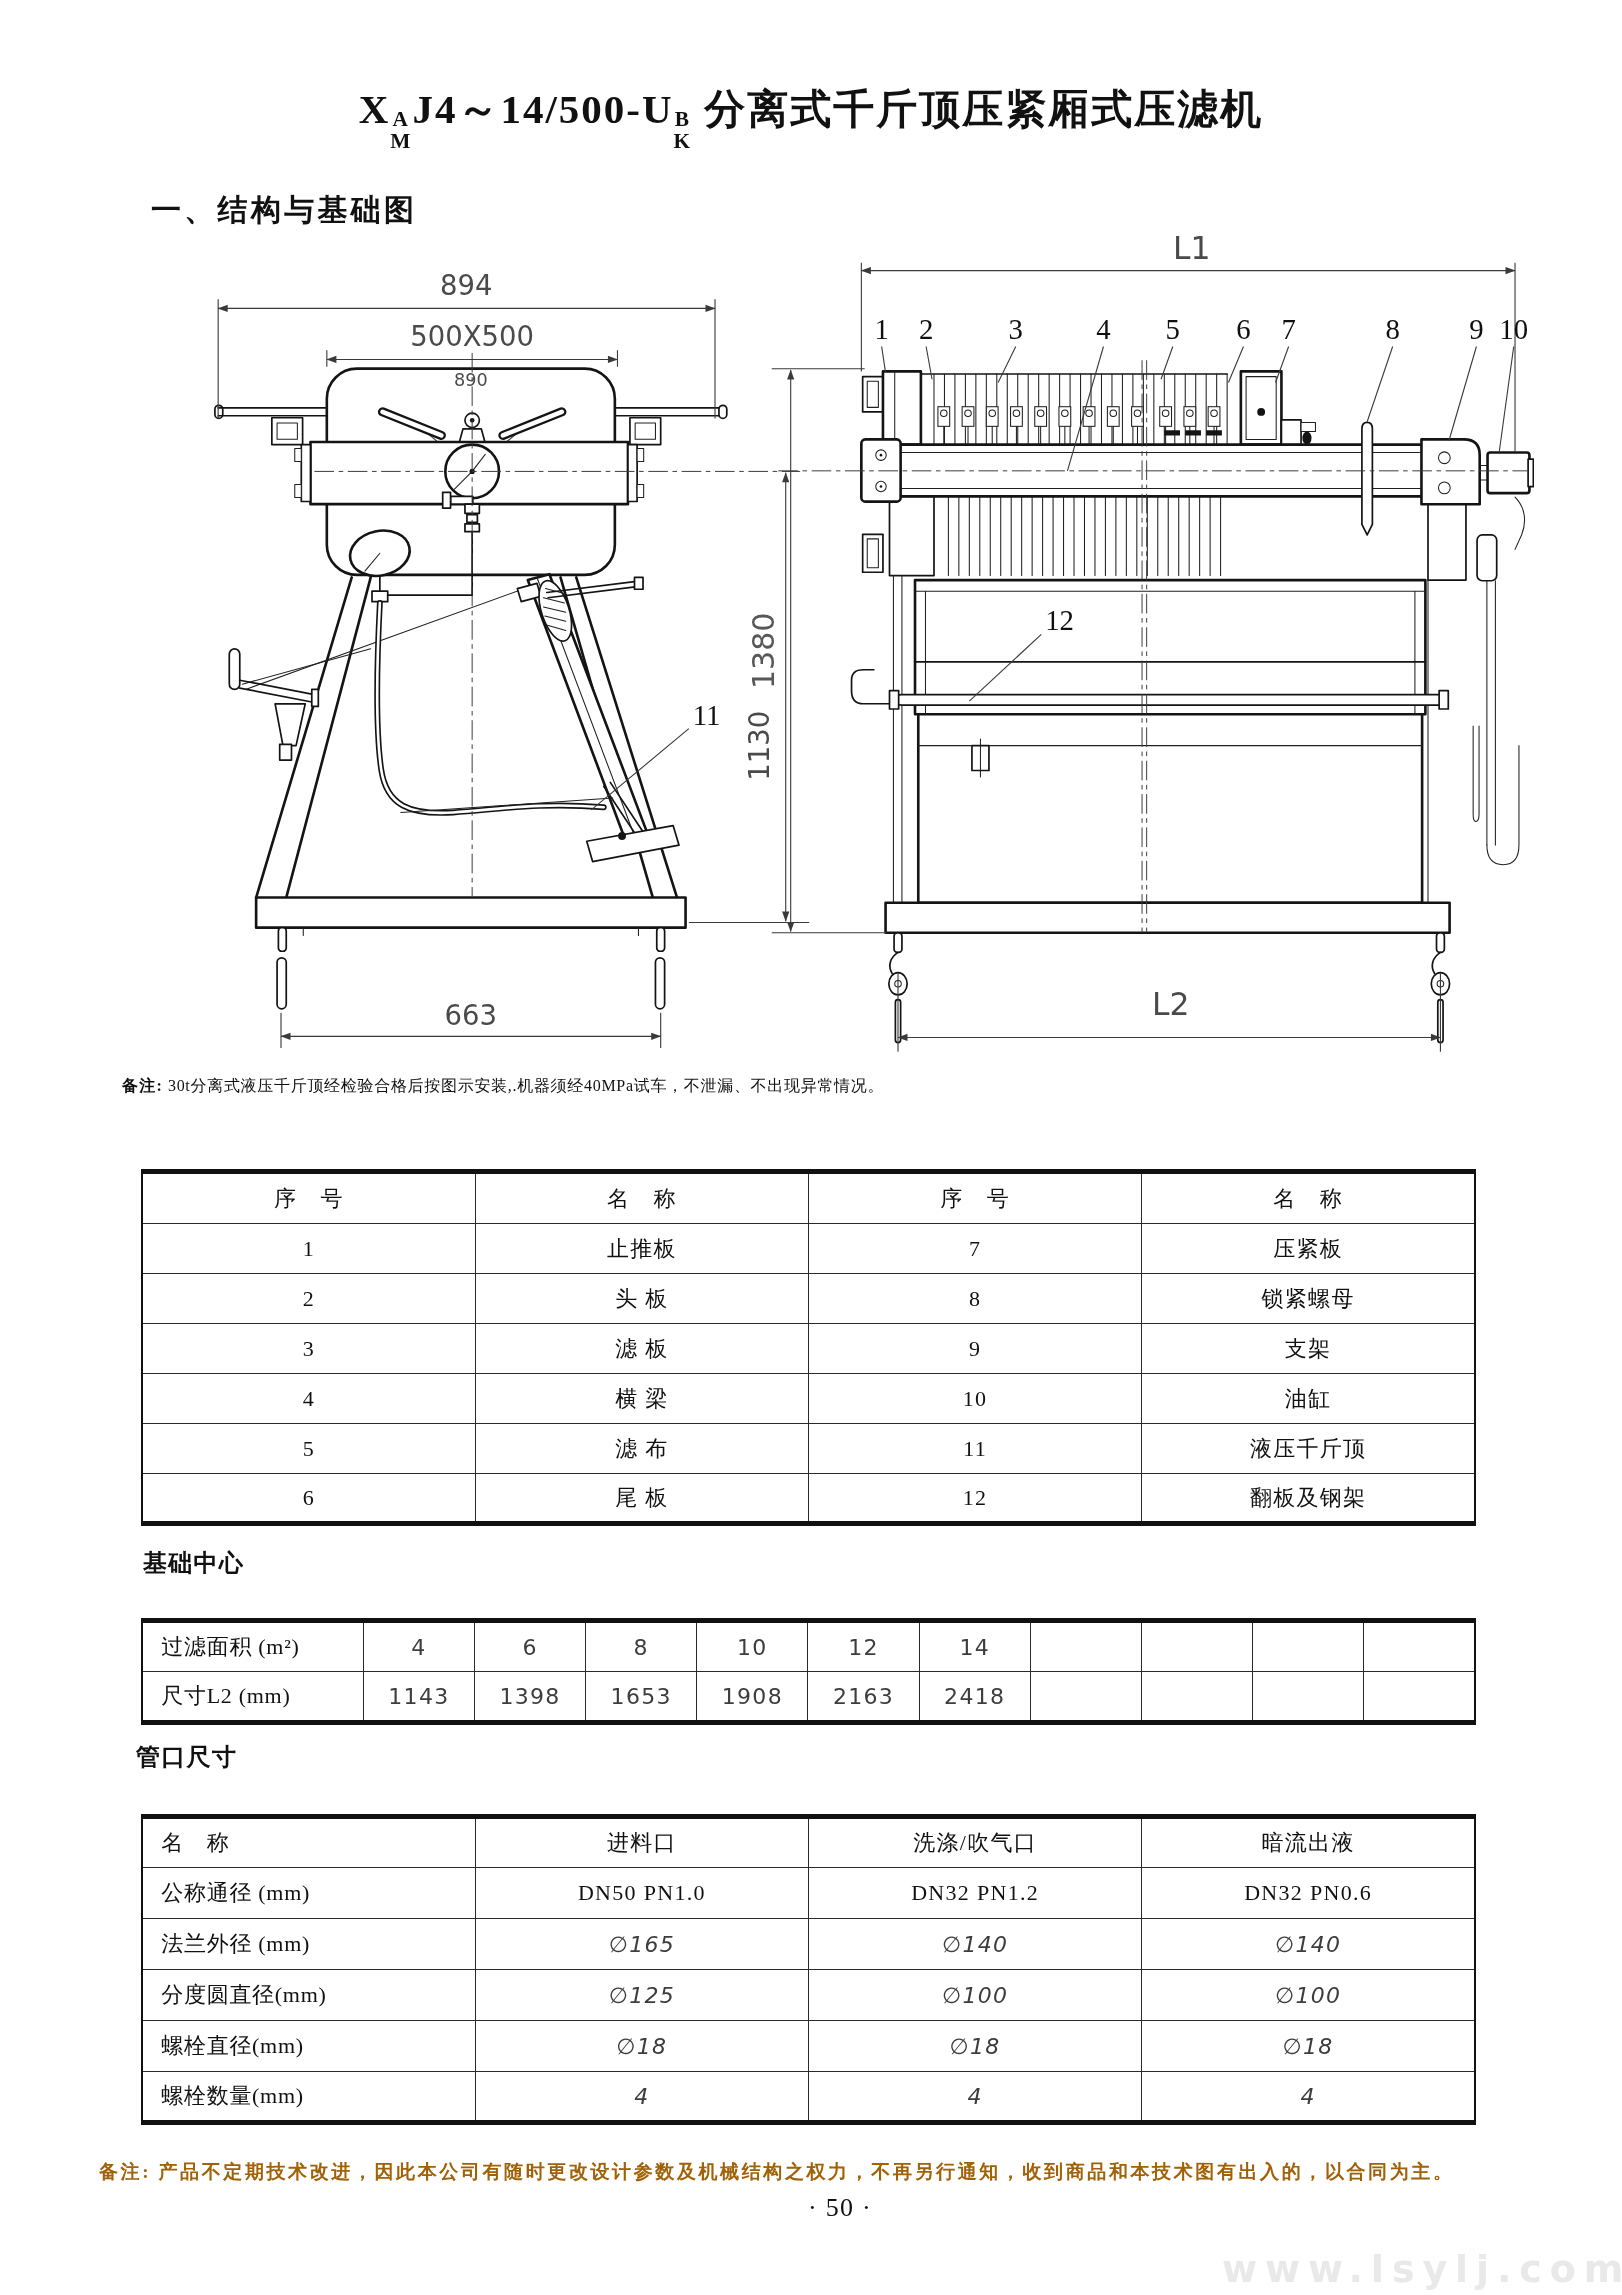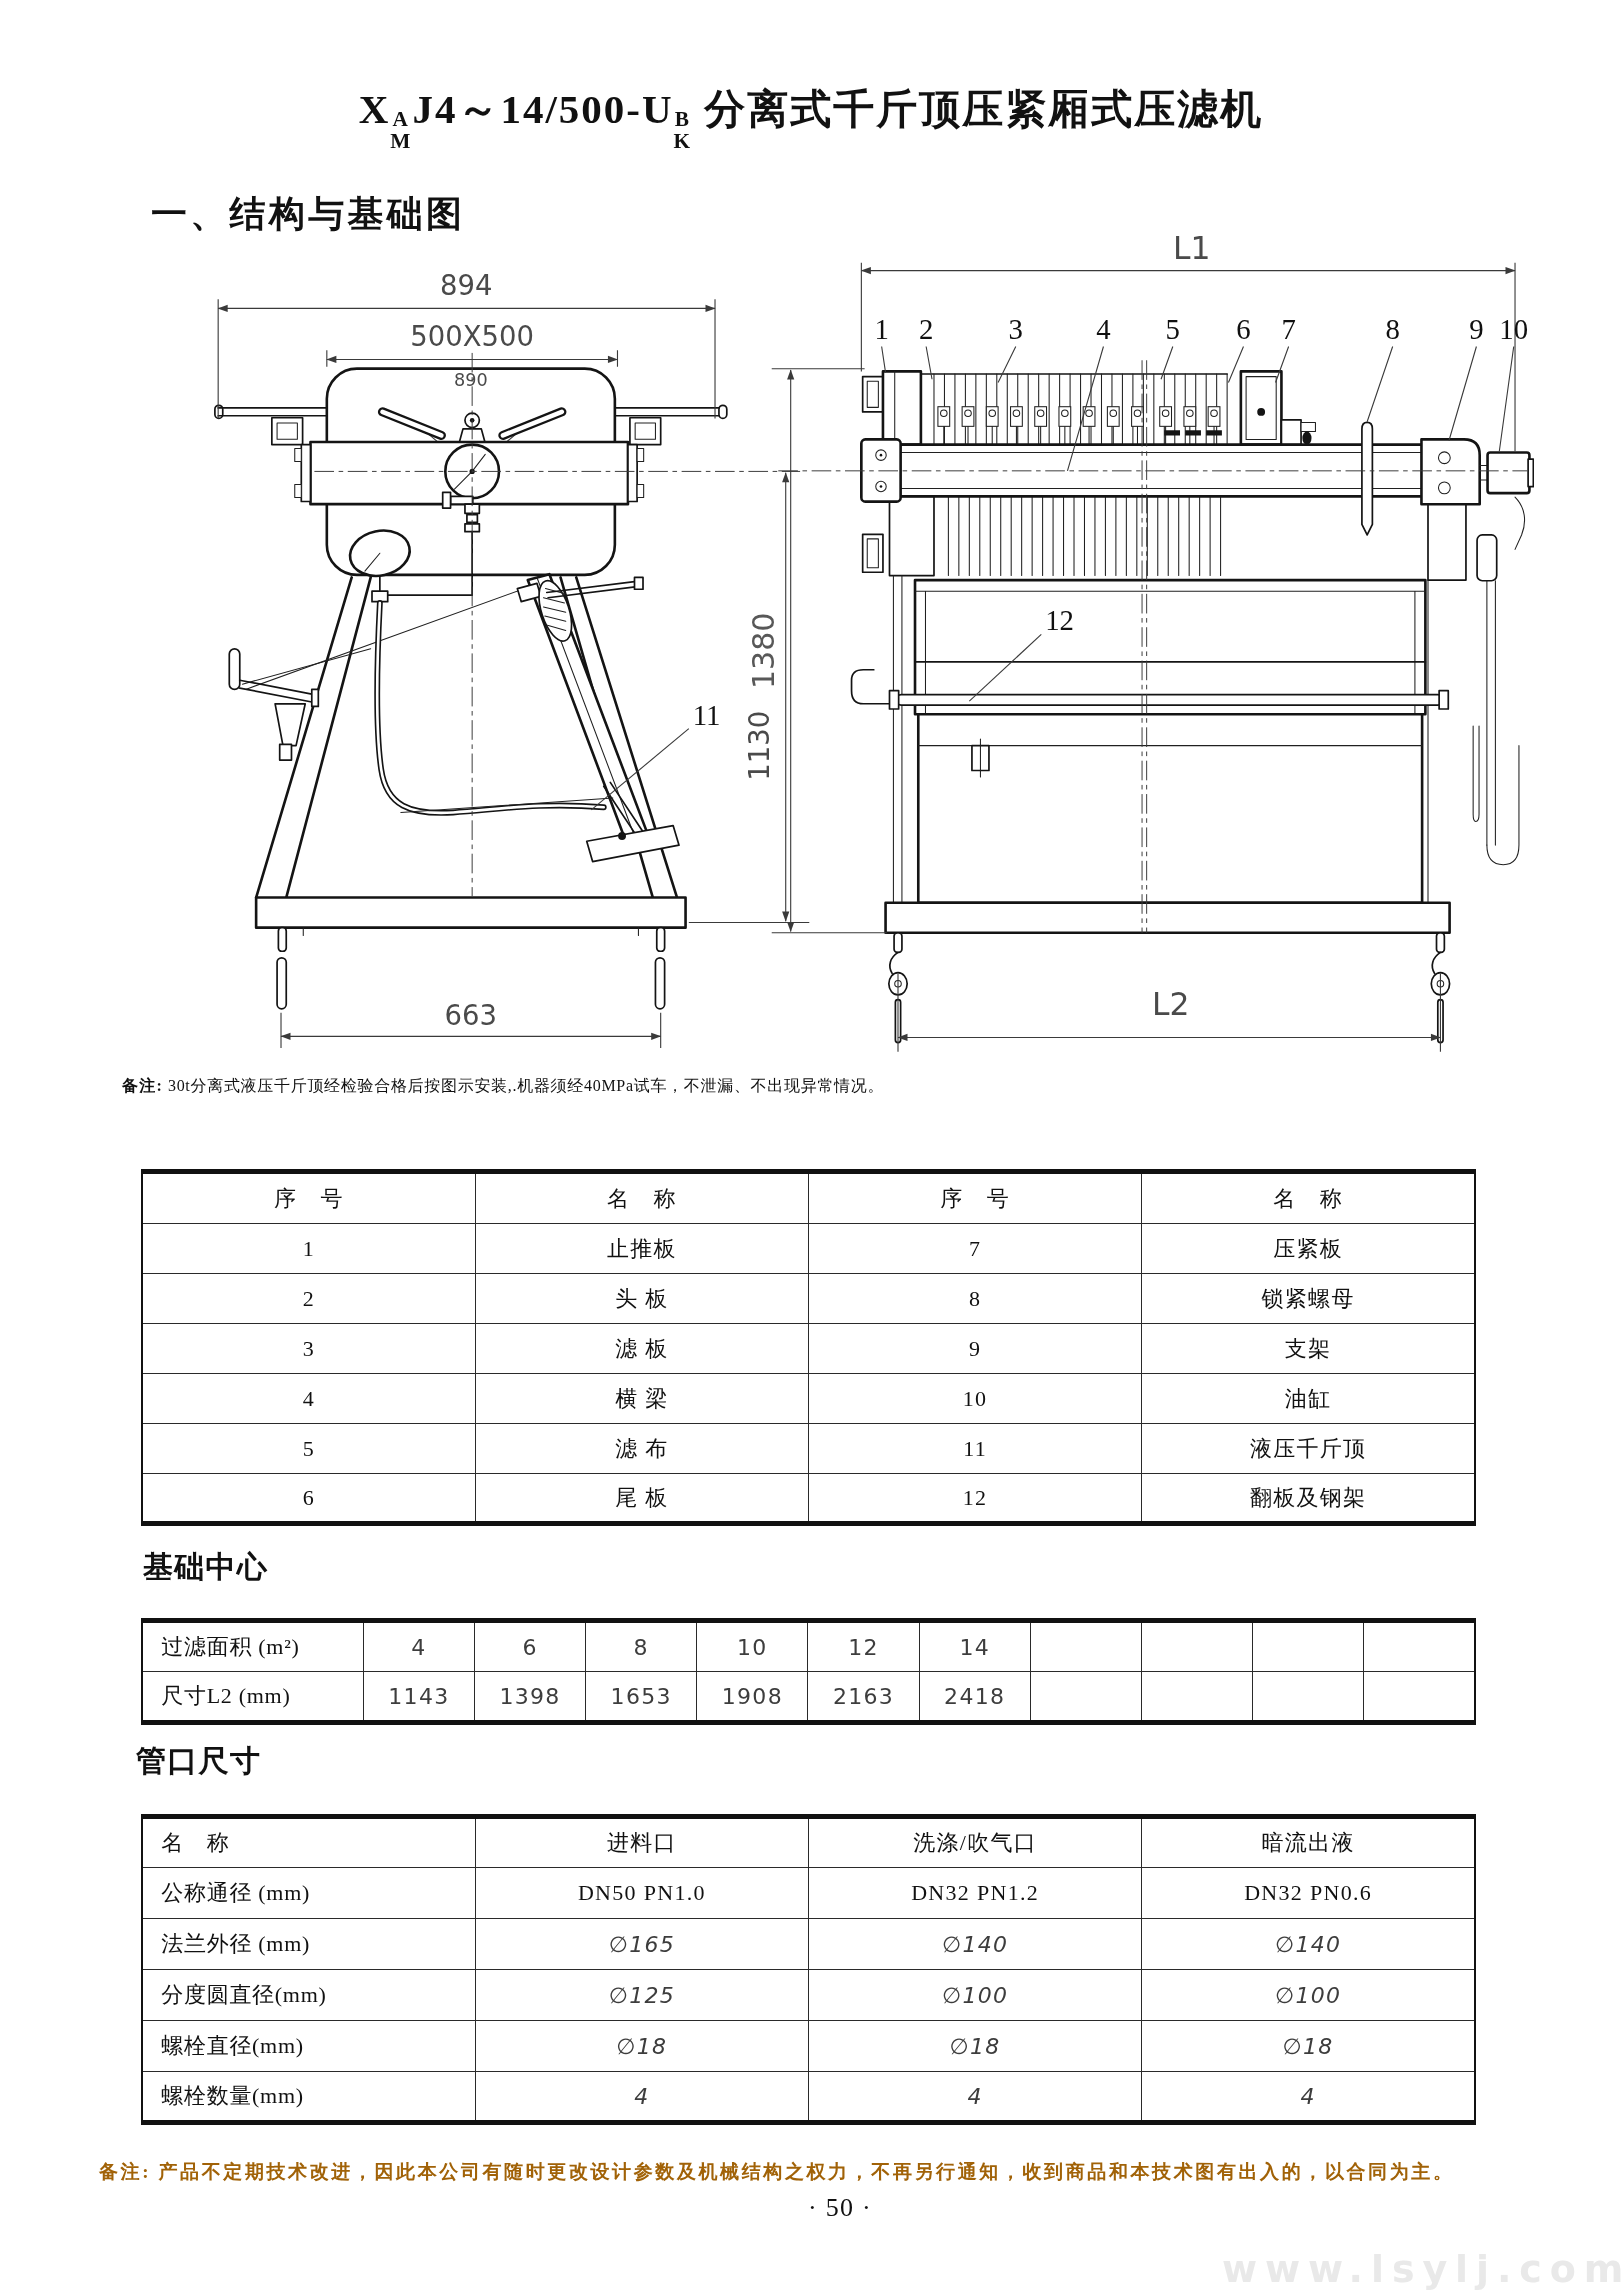--- a/index.html
+++ b/index.html
@@ -3,24 +3,24 @@
 <meta charset="utf-8">
 <style>
   html,body{margin:0;padding:0;background:#888;}
   .page{position:relative;width:1622px;height:2295px;background:#fff;overflow:hidden;
         font-family:"Liberation Serif","DejaVu Serif",serif;color:#111;}
   .title{position:absolute;top:82px;left:0;width:100%;text-align:center;
          font-size:41px;font-weight:700;letter-spacing:2px;}
   .stack{display:inline-flex;flex-direction:column;justify-content:center;
          vertical-align:-0.12em;font-size:0.52em;line-height:1.05;}
   .stack span{display:block;}
-  .sec-heading{position:absolute;left:151px;top:190px;font-size:36px;font-weight:700;letter-spacing:3.3px;}
+  .sec-heading{position:absolute;left:151px;top:190px;font-size:30px;font-weight:700;letter-spacing:3.3px;}
   .note1{position:absolute;left:122px;top:1076px;font-size:16px;letter-spacing:0.7px;white-space:nowrap;}
   .note1 b{letter-spacing:1.3px;}
-  .h2{position:absolute;font-size:30px;font-weight:700;letter-spacing:1.3px;}
+  .h2{position:absolute;font-size:24px;font-weight:700;letter-spacing:1.3px;}
   .h2a{left:143px;top:1547px;}
   .h2b{left:136px;top:1741px;}
   .t{position:absolute;border-collapse:collapse;table-layout:fixed;background:#fff;
      border:2.6px solid #111;border-top-width:5.9px;border-bottom-width:5.9px;}
   .t td{border:1.3px solid #2a2a2a;text-align:center;vertical-align:middle;
         font-size:22px;letter-spacing:1.3px;padding:0;overflow:hidden;}
   .parts{left:141px;top:1169px;width:1335px;}
   .parts tr{height:50px;}
   .parts tr.hr{height:52px;}
   .found{left:141px;top:1618px;width:1335px;}

